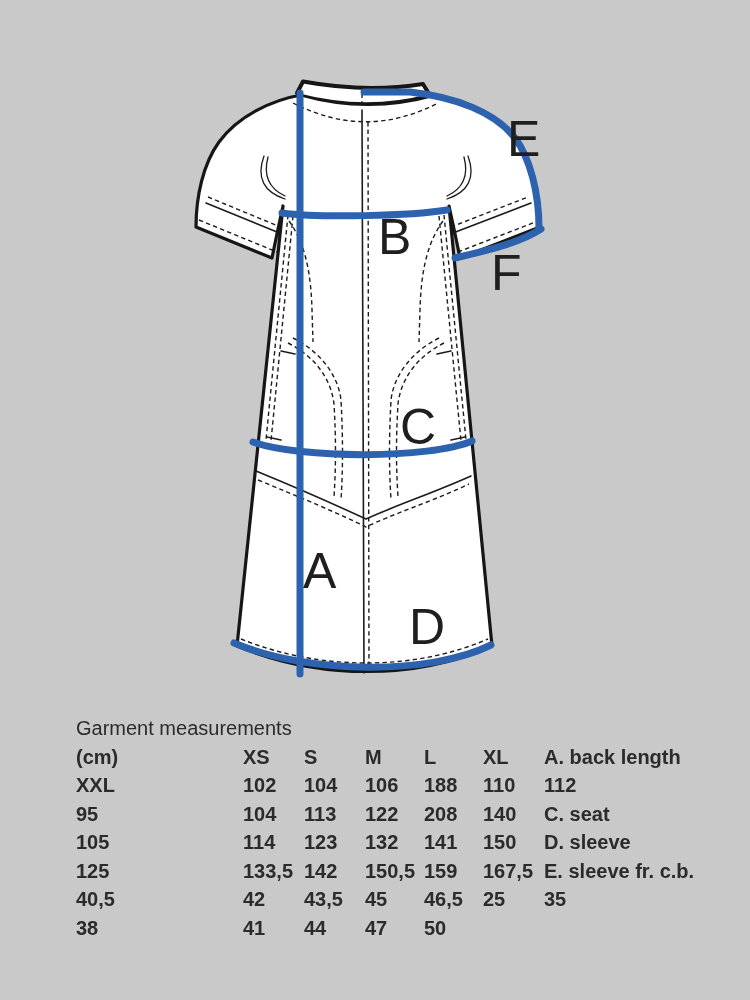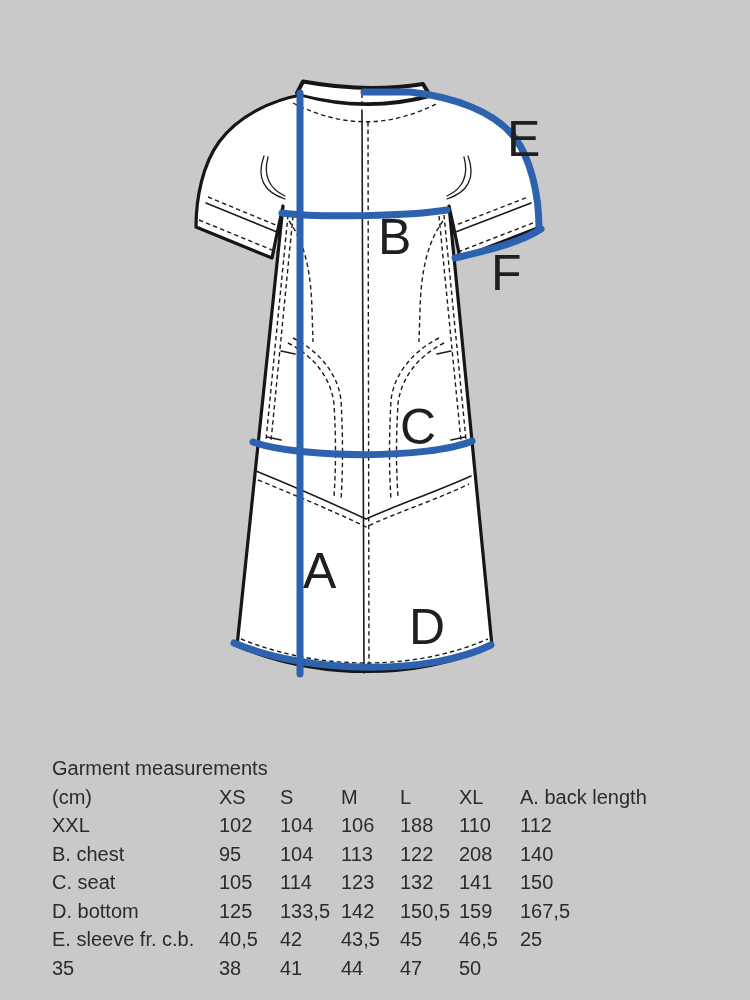--- a/index.html
+++ b/index.html
@@ -14,26 +14,26 @@
   .outline   { fill:#ffffff; stroke:#161616; stroke-width:3.2; stroke-linejoin:round; }
   .collar    { fill:#ffffff; stroke:#161616; stroke-width:2.2; stroke-linejoin:round; }
   .collartop { fill:none; stroke:#161616; stroke-width:4; stroke-linecap:round; stroke-linejoin:round; }
   .thin      { fill:none; stroke:#1c1c1c; stroke-width:1.6; stroke-linecap:round; }
   .dash      { fill:none; stroke:#1c1c1c; stroke-width:1.4; stroke-dasharray:4.4 3.2; stroke-linecap:butt; }
   .hair      { fill:none; stroke:#1c1c1c; stroke-width:1.3; stroke-linecap:round; }
   .blue      { fill:none; stroke-width:7; stroke-linecap:round; }
   .letter    { font-family:"Liberation Sans", sans-serif; font-size:50px; fill:#1f1f1f; }
 
   
-  .meas-table { position:absolute; left:52px; top:714px; width:600px;
-                color:#2b2b2b; font-size:20px;margin-top:40px; }
+  .meas-table { position:absolute; left:76px; top:714px; width:600px;
+                color:#2b2b2b; font-size:20px; }
   .t-title { line-height:28.5px; white-space:nowrap; }
   .t-grid  { display:grid; grid-template-columns:167px 61px 61px 59px 59px 61px auto;
              line-height:28.5px; }
-  .t-grid .cell { white-space:nowrap; }
+  .t-grid .cell { white-space:nowrap;font-weight:bold; }
 </style>
 </head>
 <body>
 
 <div class="screen">
 
   <svg class="diagram" viewBox="0 0 750 710" width="750" height="710">
 
     <path class="outline" d="M301,95 C272,100 238,116 219,142 C203,164 196,197 196,227
          L272,258 Q277,233 283,206 L237,646
@@ -117,37 +117,36 @@
       <div class="cell">A. back length</div>
 
       <div class="cell">XXL</div>
       <div class="cell">102</div>
       <div class="cell">104</div>
       <div class="cell">106</div>
       <div class="cell">188</div>
       <div class="cell">110</div>
       <div class="cell">112</div>
 
-      <div class="cell">B. chest</div>
       <div class="cell">95</div>
       <div class="cell">104</div>
       <div class="cell">113</div>
       <div class="cell">122</div>
       <div class="cell">208</div>
       <div class="cell">140</div>
 
       <div class="cell">C. seat</div>
       <div class="cell">105</div>
       <div class="cell">114</div>
       <div class="cell">123</div>
       <div class="cell">132</div>
       <div class="cell">141</div>
       <div class="cell">150</div>
 
-      <div class="cell">D. bottom</div>
+      <div class="cell">D. sleeve</div>
       <div class="cell">125</div>
       <div class="cell">133,5</div>
       <div class="cell">142</div>
       <div class="cell">150,5</div>
       <div class="cell">159</div>
       <div class="cell">167,5</div>
 
       <div class="cell">E. sleeve fr. c.b.</div>
       <div class="cell">40,5</div>
       <div class="cell">42</div>

